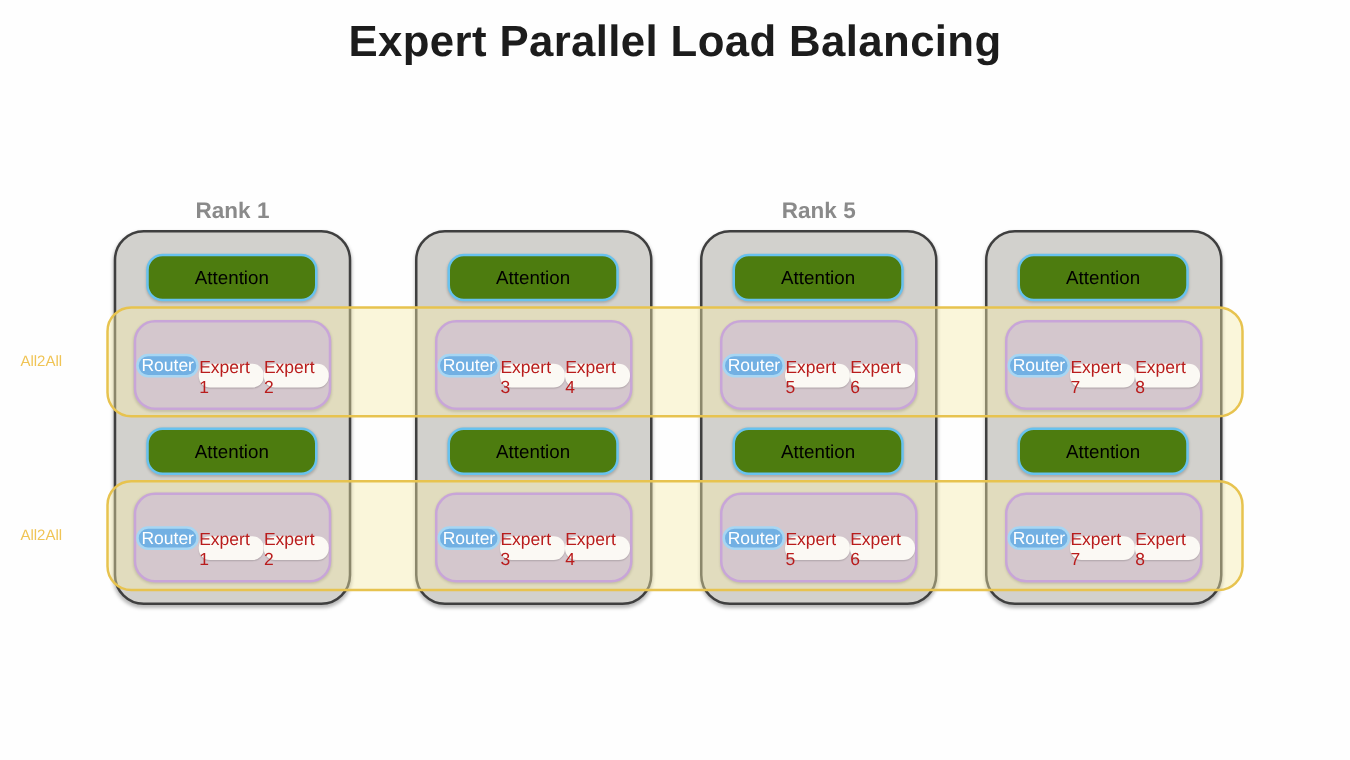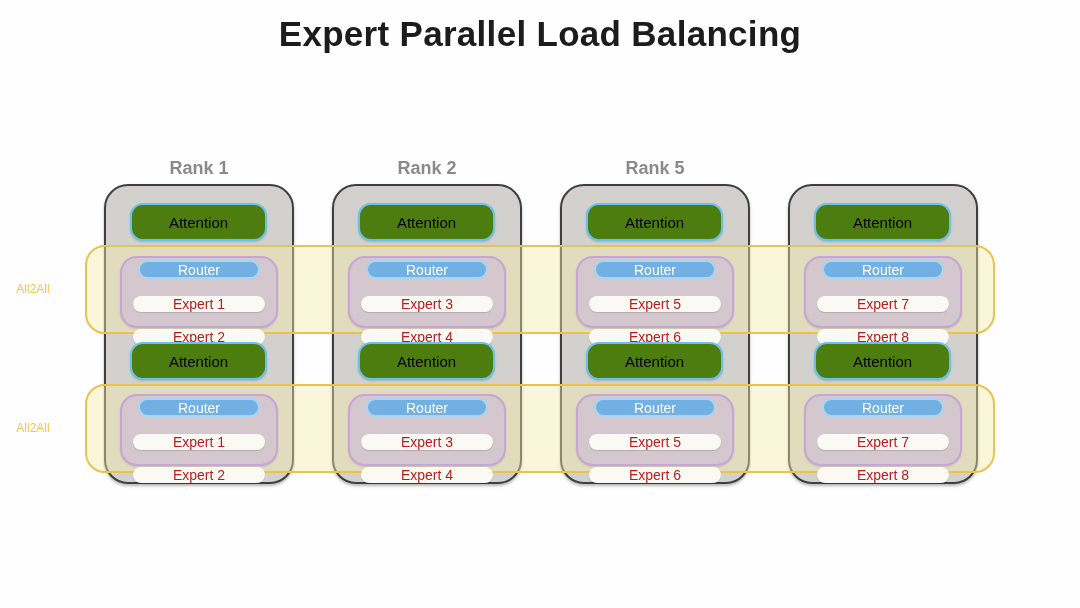--- a/index.html
+++ b/index.html
@@ -67,21 +67,21 @@
   .moe {
     position: absolute;
     left: 14px;
     width: 158px;
     height: 72px;
     background: #d4c7cd;
     border: 2px solid #c8a5d8;
     border-radius: 17px;
     box-sizing: border-box;
     display: flex;
-    flex-direction: column;
+    flex-direction: row;
     align-items: center;
     justify-content: space-evenly;
     padding: 2px 0;
     z-index: 3;
     box-shadow: 0 1px 2px rgba(0,0,0,0.12);
   }
   .m1 { top: 70px; }
   .m2 { top: 208px; }
   .router {
     width: 122px;
@@ -135,38 +135,37 @@
   .l1 { top: 282px; }
   .l2 { top: 421px; }
 </style>
 </head>
 <body>
 
 <div class="stage">
 
   <div class="title">Expert Parallel Load Balancing</div>
 
-  <div class="rank" style="left:104px">
+  <div class="rank" style="left:91px">
     <div class="rank-label">Rank 1</div>
     <div class="attention a1">Attention</div>
     <div class="moe m1">
       <div class="router">Router</div>
       <div class="expert">Expert 1</div>
       <div class="expert">Expert 2</div>
     </div>
     <div class="attention a2">Attention</div>
     <div class="moe m2">
       <div class="router">Router</div>
       <div class="expert">Expert 1</div>
       <div class="expert">Expert 2</div>
     </div>
   </div>
 
   <div class="rank" style="left:332px">
-    <div class="rank-label">Rank 2</div>
     <div class="attention a1">Attention</div>
     <div class="moe m1">
       <div class="router">Router</div>
       <div class="expert">Expert 3</div>
       <div class="expert">Expert 4</div>
     </div>
     <div class="attention a2">Attention</div>
     <div class="moe m2">
       <div class="router">Router</div>
       <div class="expert">Expert 3</div>

